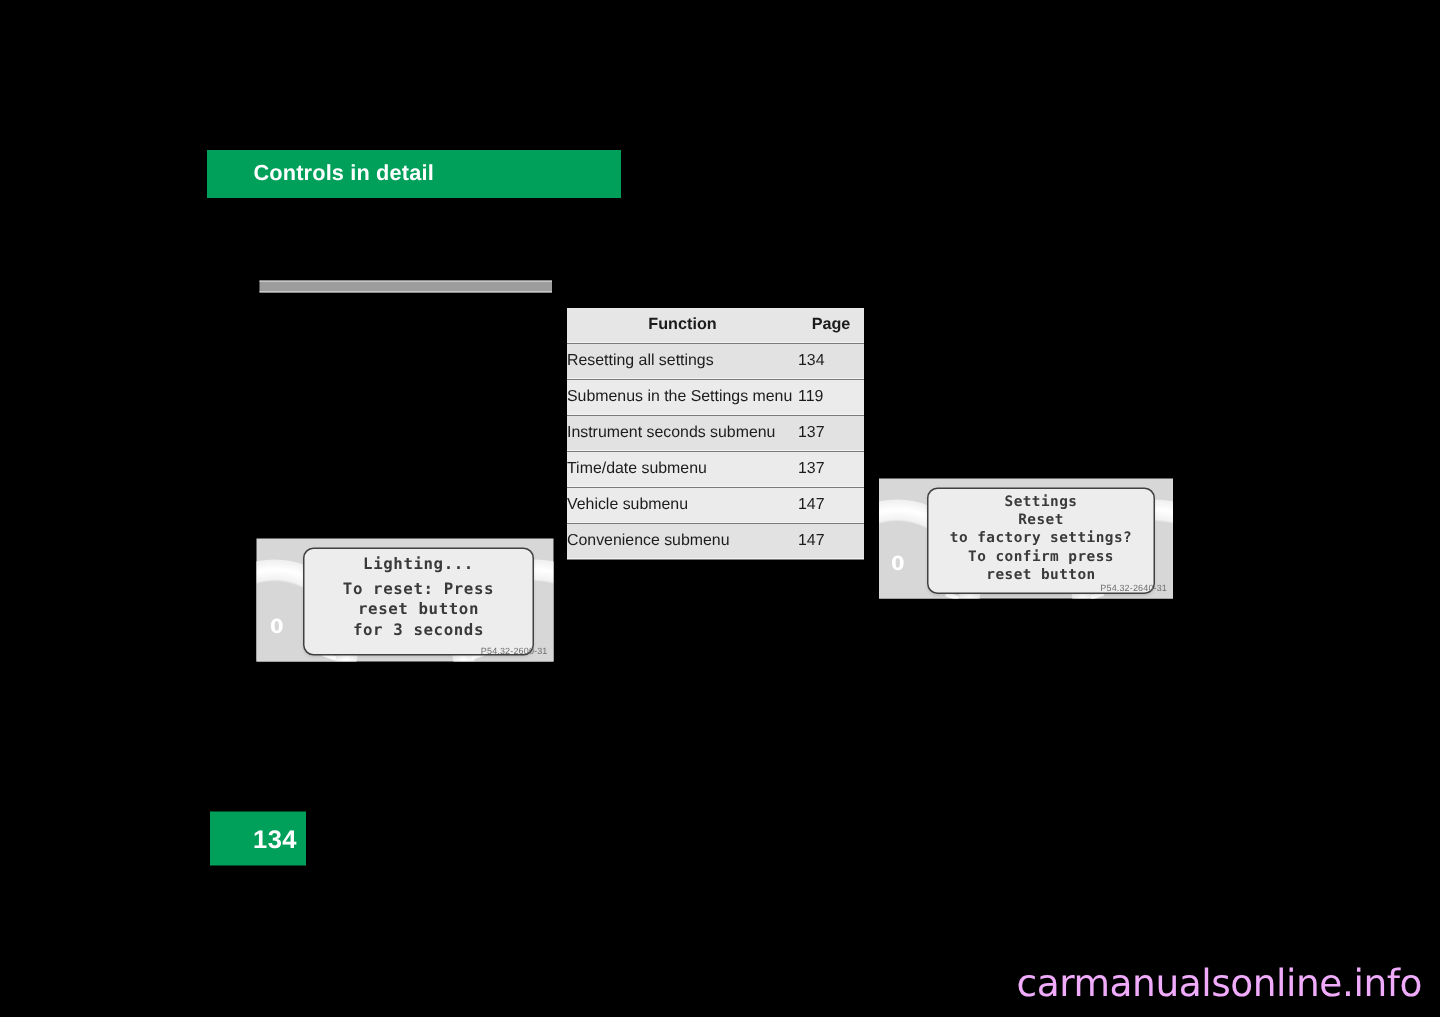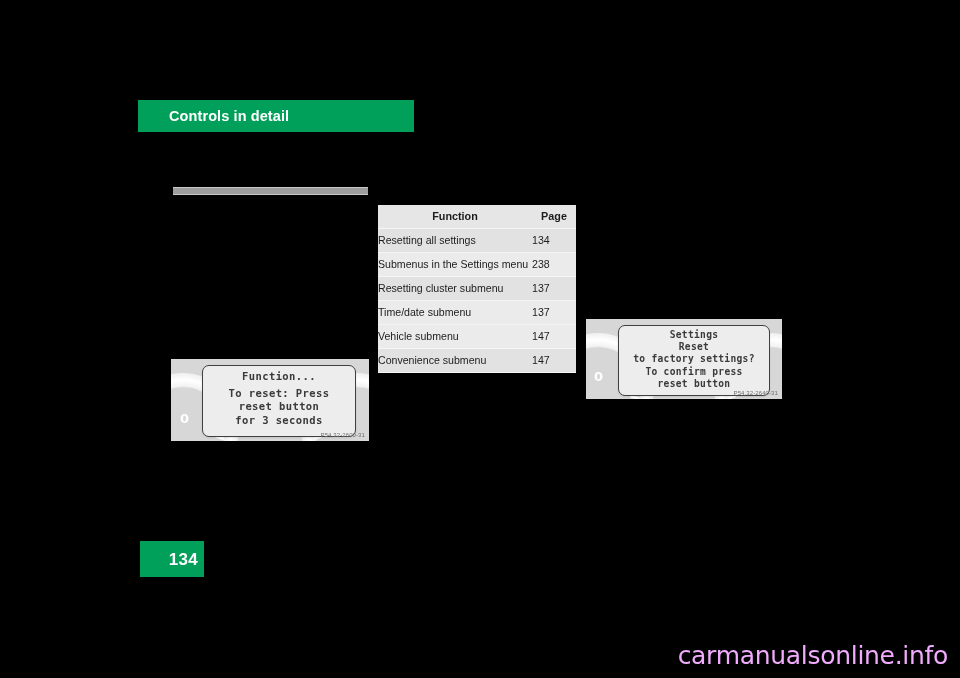--- a/index.html
+++ b/index.html
@@ -261,24 +261,24 @@
         <th class="tbl-cell page-col">Page</th>
       </tr>
     </thead>
     <tbody>
       <tr class="tbl-body-row tbl-row-a">
         <td class="tbl-cell">Resetting all settings</td>
         <td class="tbl-cell page-col">134</td>
       </tr>
       <tr class="tbl-body-row tbl-row-b">
         <td class="tbl-cell">Submenus in the Settings menu</td>
-        <td class="tbl-cell page-col">238</td>
+        <td class="tbl-cell page-col">119</td>
       </tr>
       <tr class="tbl-body-row tbl-row-a">
-        <td class="tbl-cell">Resetting cluster submenu</td>
+        <td class="tbl-cell">Instrument seconds submenu</td>
         <td class="tbl-cell page-col">137</td>
       </tr>
       <tr class="tbl-body-row tbl-row-b">
         <td class="tbl-cell">Time/date submenu</td>
         <td class="tbl-cell page-col">137</td>
       </tr>
       <tr class="tbl-body-row tbl-row-b">
         <td class="tbl-cell">Vehicle submenu</td>
         <td class="tbl-cell page-col">147</td>
       </tr>
@@ -291,21 +291,21 @@
 
   <div class="cluster-figure" id="figure-left">
     <div class="gauge gauge-left">
         <div class="tick" style="left: 54px; top: 8px; transform: rotate(108deg);"></div>
       </div>
     <div class="gauge gauge-right">
         <div class="tick" style="left: 54px; top: 8px; transform: rotate(-108deg);"></div>
       </div>
     <span class="dial-zero">0</span>
     <div class="lcd-panel">
-      <div class="lcd-line title">Function...</div>
+      <div class="lcd-line title">Lighting...</div>
       <div class="lcd-line">To reset: Press</div>
       <div class="lcd-line">reset button</div>
       <div class="lcd-line">for 3 seconds</div>
     </div>
     <span class="figure-code">P54.32-2600-31</span>
   </div>
 
   <div class="cluster-figure" id="figure-right">
     <div class="gauge gauge-left">
         <div class="tick" style="left: 54px; top: 8px; transform: rotate(108deg);"></div>

